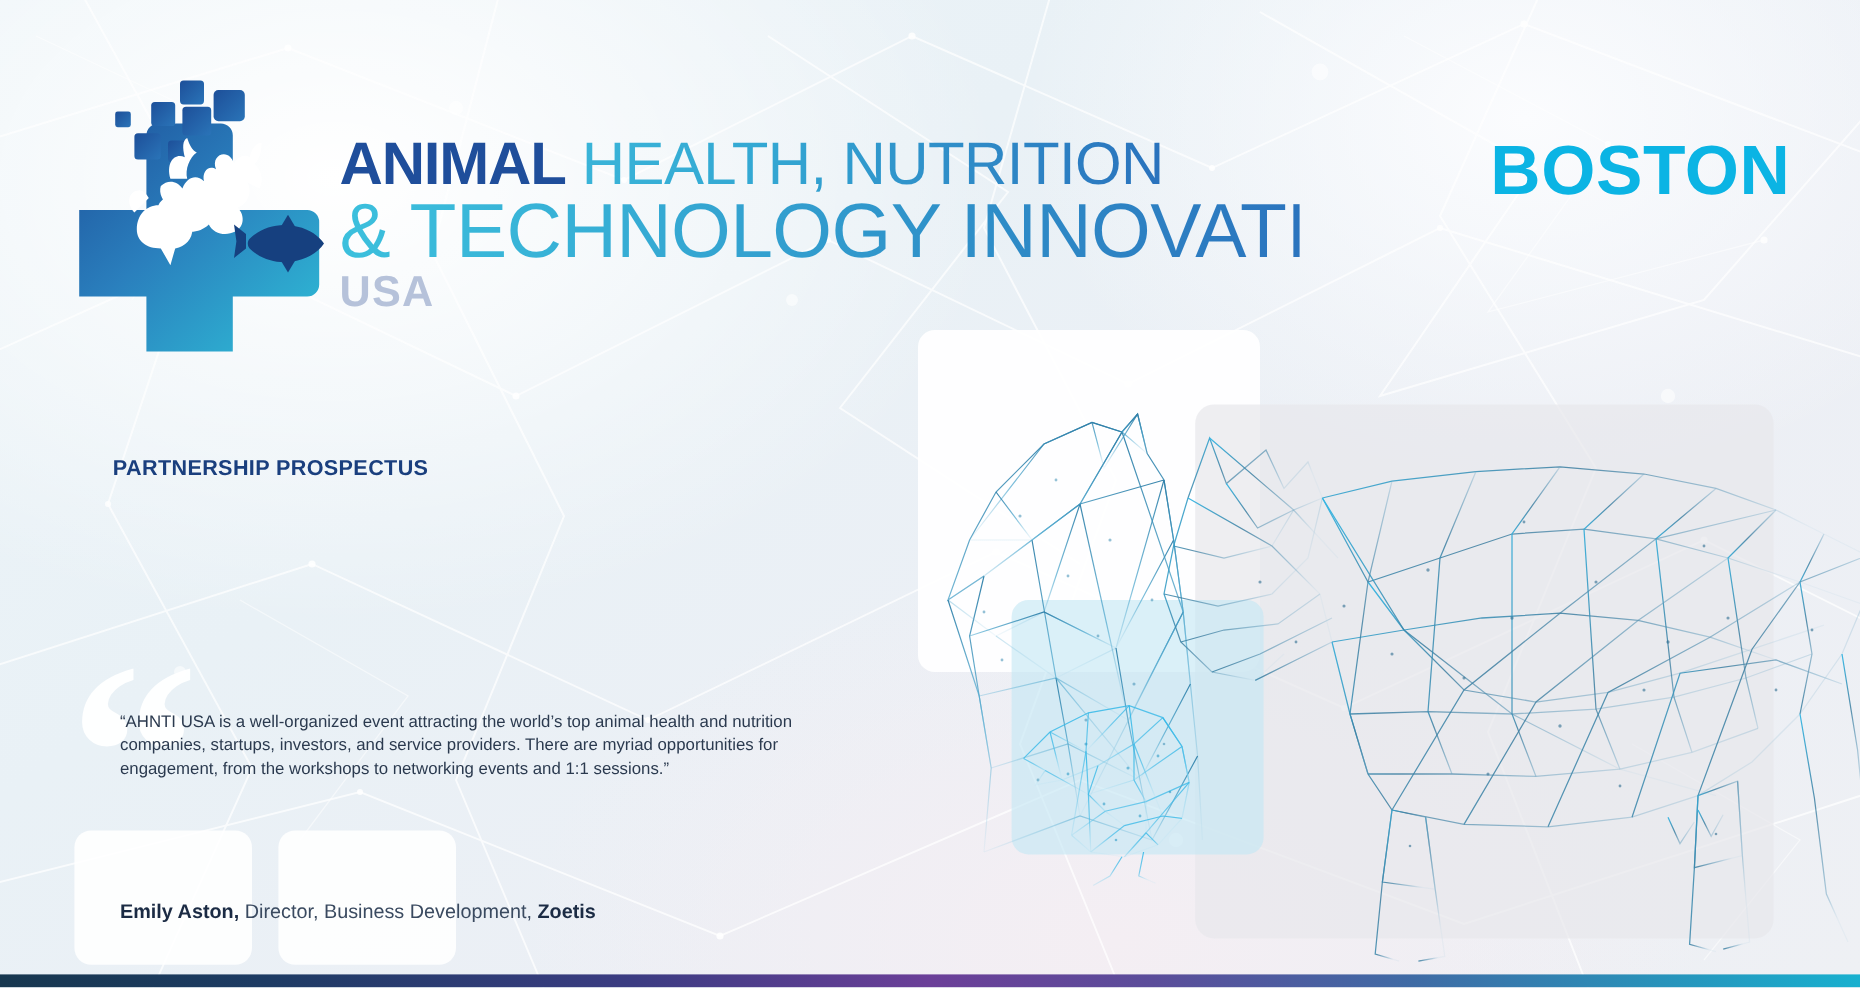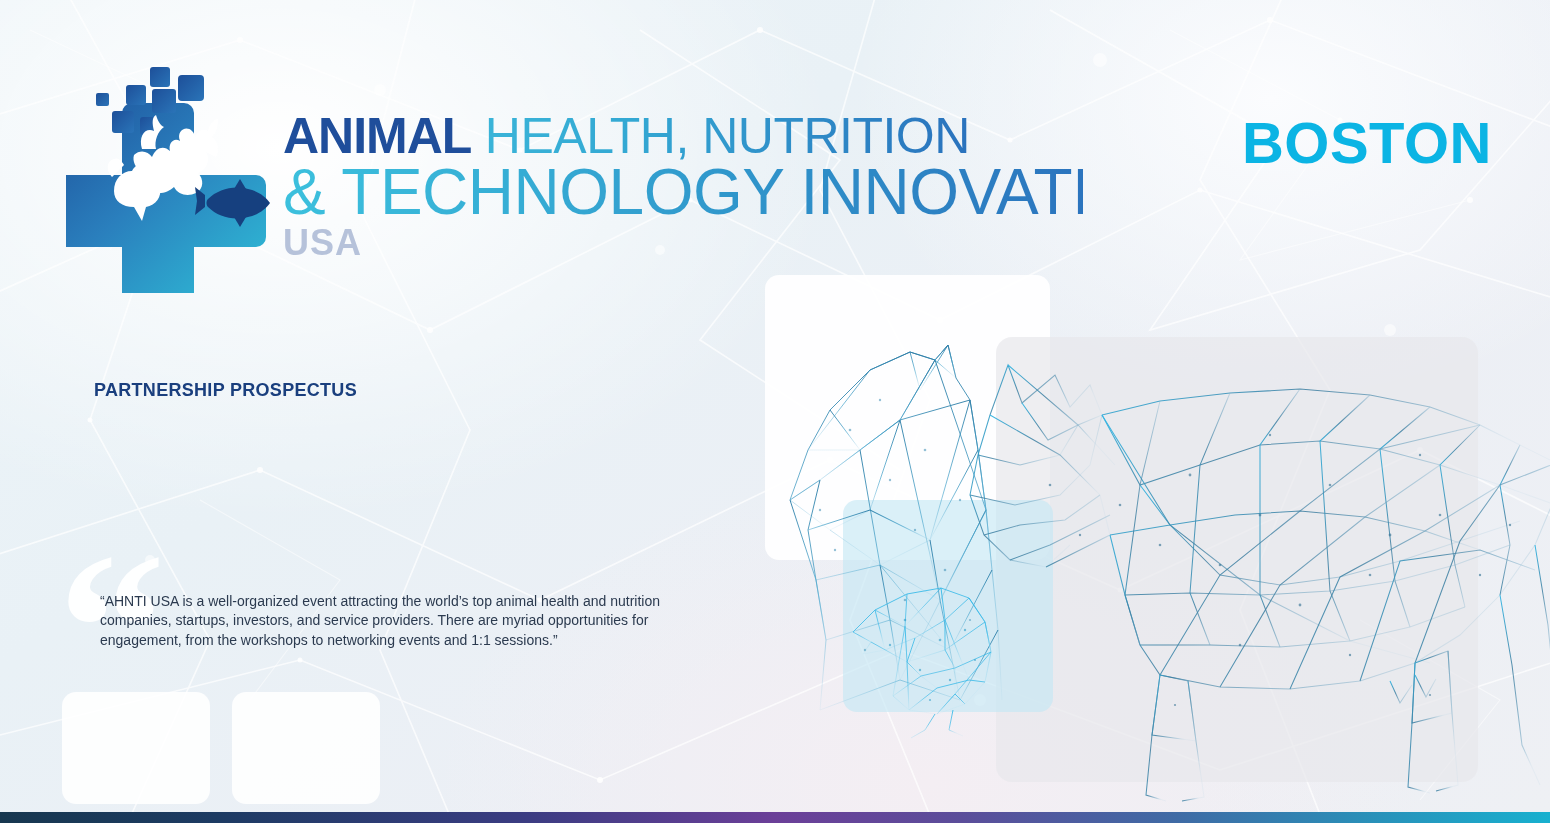--- a/index.html
+++ b/index.html
@@ -405,16 +405,21 @@
   </div>
 
   <div id="location-block">
     <span id="city">BOSTON</span>
   </div>
 
   <div id="eyebrow">PARTNERSHIP PROSPECTUS</div>
 
   <div id="quote-mark">“</div>
   <div id="quote-text">“AHNTI USA is a well-organized event attracting the world’s top animal health and nutrition companies, startups, investors, and service providers. There are myriad opportunities for engagement, from the workshops to networking events and 1:1 sessions.”</div>
+  <div id="quote-attrib">
+    <span class="b">Emily Aston,</span>
+    <span>Director, Business Development,</span>
+    <span class="b">Zoetis</span>
+  </div>
 
   <div id="bottom-bar"></div>
 
 </div>
 
 </body></html>

